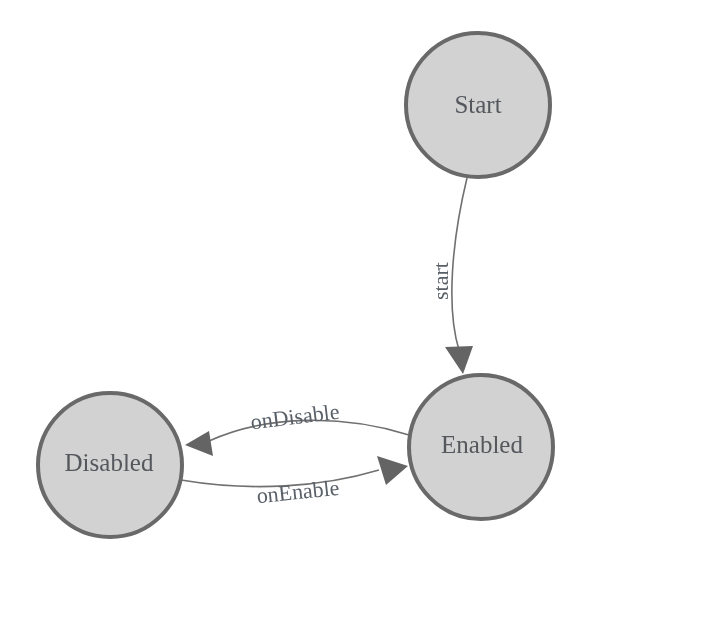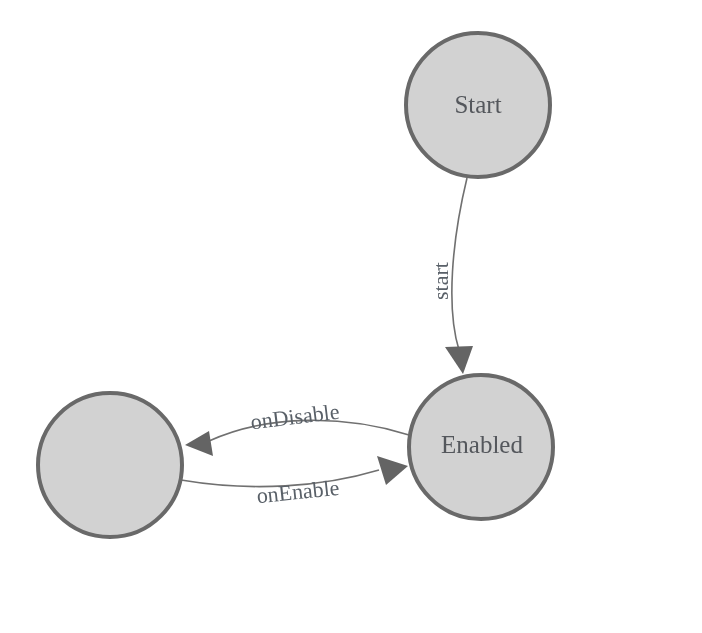--- a/index.html
+++ b/index.html
@@ -82,18 +82,19 @@
     <path class="edge-path" d="M 181 480 C 252 492, 322 487, 379 470"></path>
     <polygon class="arrowhead" points="408,466 377,456 386,485"></polygon>
 
     <circle class="state-circle" cx="478" cy="105" r="72"></circle>
     <circle class="state-circle" cx="481" cy="447" r="72"></circle>
     <circle class="state-circle" cx="110" cy="465" r="72"></circle>
   </svg>
 
   <div class="label node-label label-start-node">Start</div>
   <div class="label node-label label-enabled-node">Enabled</div>
+  <div class="label node-label label-disabled-node">Disabled</div>
 
   <div class="label edge-label label-edge-start">start</div>
   <div class="label edge-label label-edge-ondisable">onDisable</div>
   <div class="label edge-label label-edge-onenable">onEnable</div>
 
 </div>
 
 </body></html>

